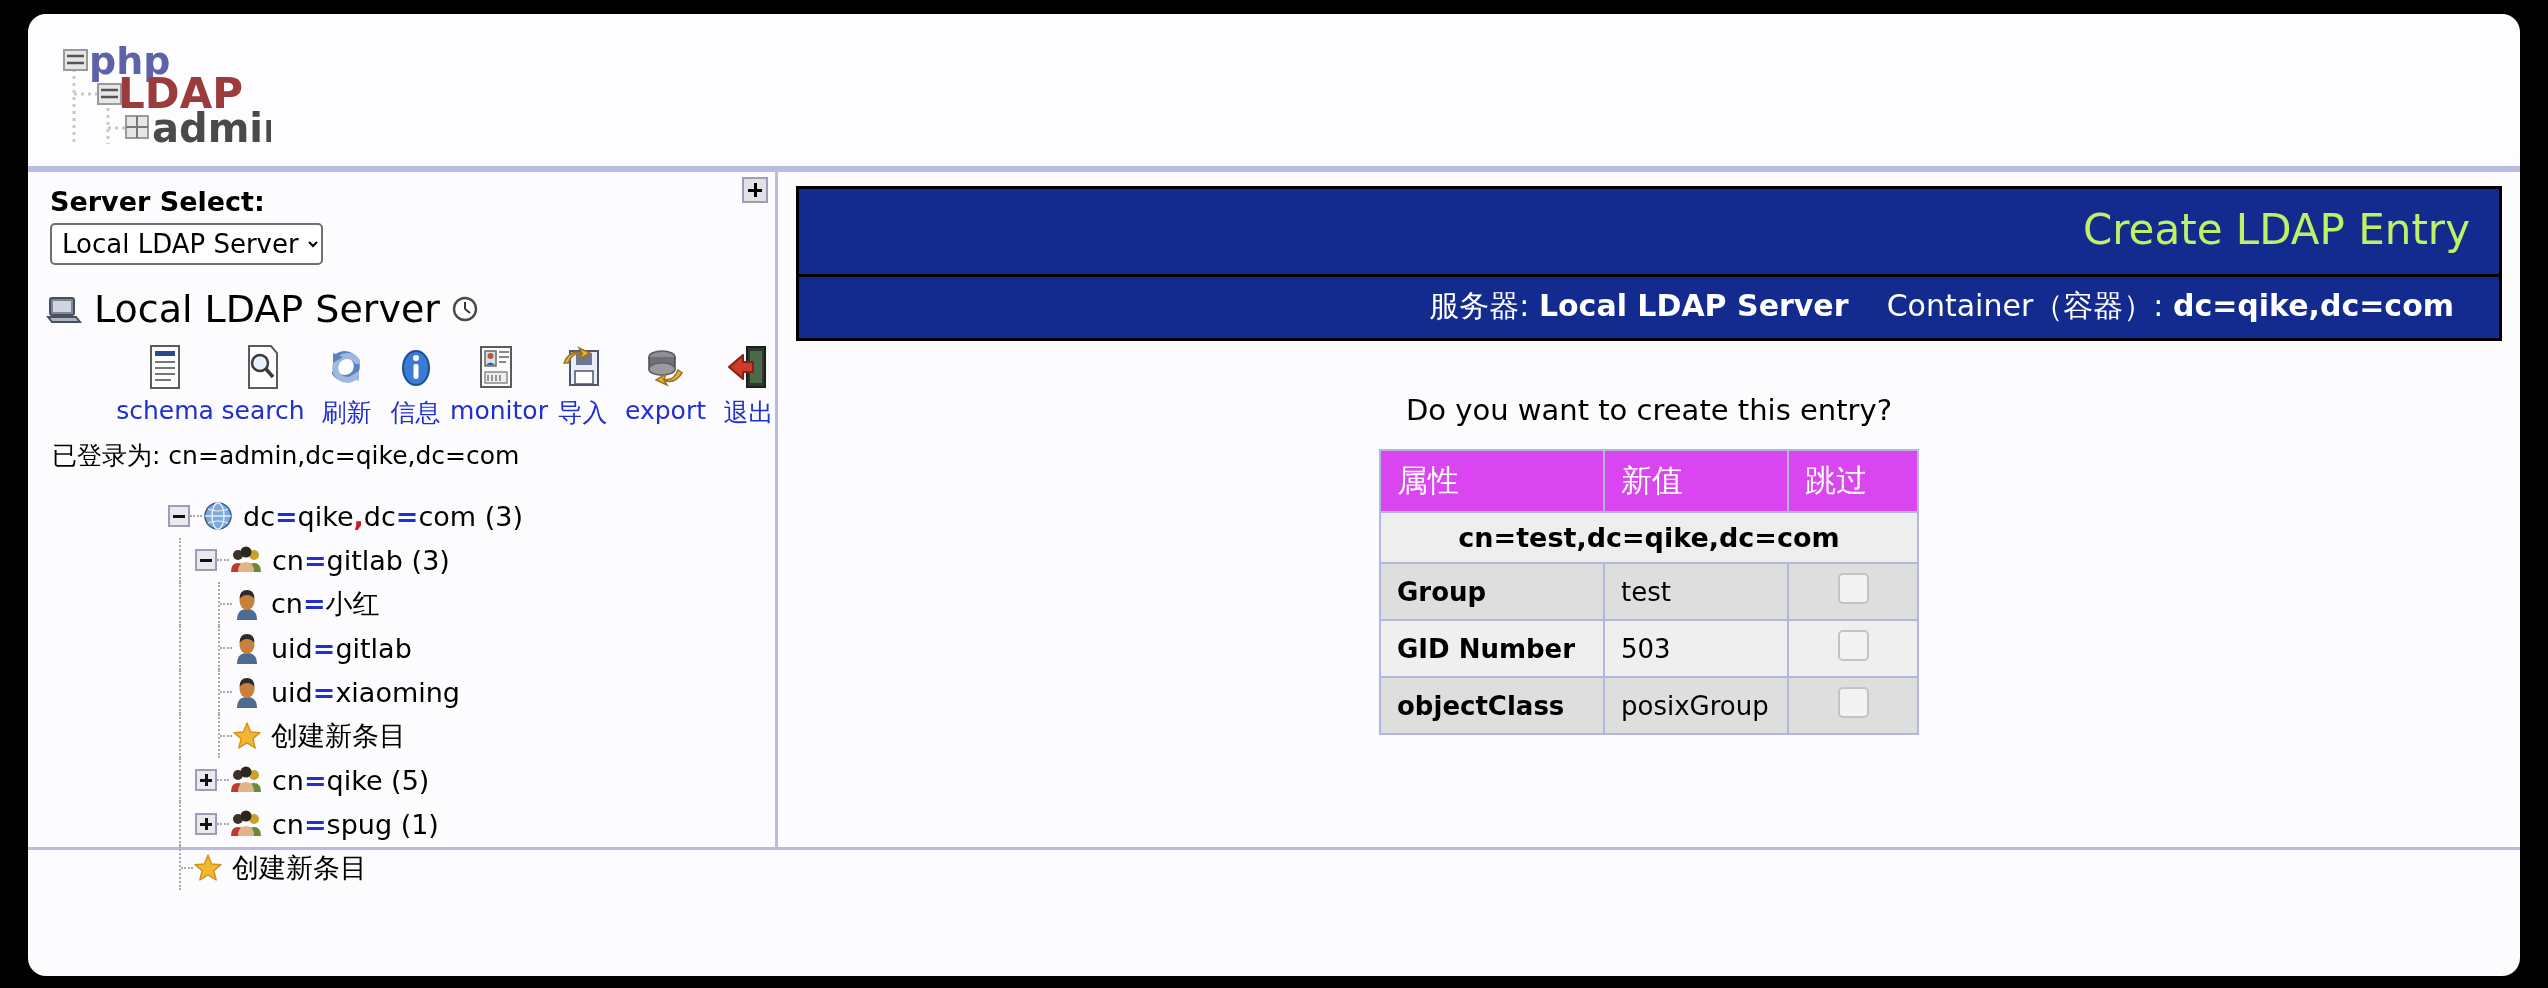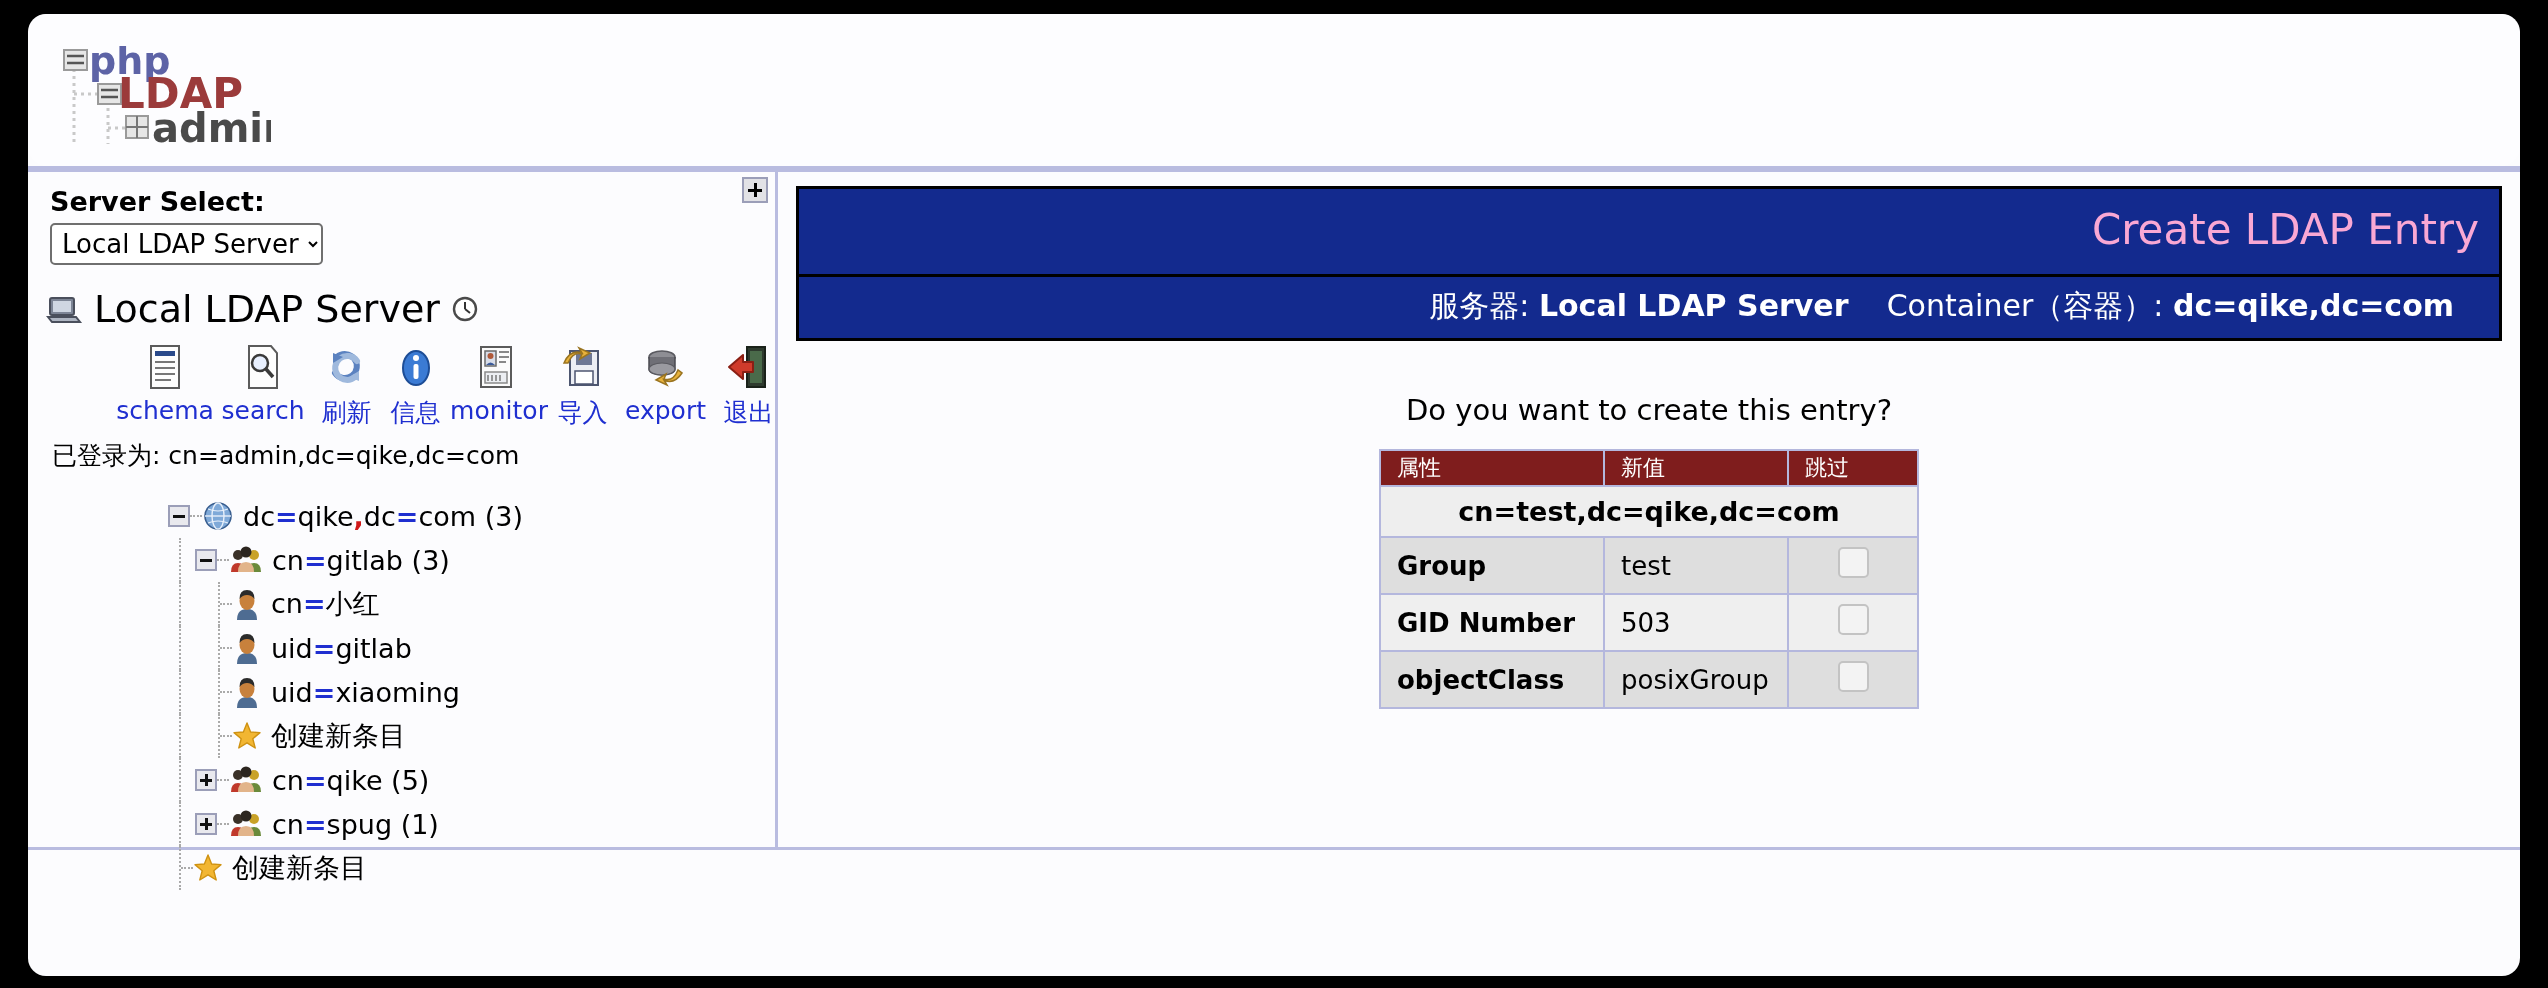--- a/index.html
+++ b/index.html
@@ -227,24 +227,24 @@
     position: relative;
     background: #fcfcfe;
     padding: 14px 18px 0 18px;
     box-sizing: border-box;
   }
   .panel-head {
     border: 3px solid #000;
     background: #132a8e;
   }
   .panel-title {
-    color: #f9a8d4;
+    color: #bef264;
     font-size: 42px;
     text-align: right;
-    padding: 16px 20px 20px 0;
+    padding: 16px 29px 20px 0;
     border-bottom: 3px solid #000;
   }
   .panel-sub {
     color: #ffffff;
     font-size: 30px;
     text-align: right;
     padding: 9px 45px 11px 0;
   }
   .panel-sub b { font-weight: bold; }
 
@@ -259,27 +259,27 @@
     display: flex;
     justify-content: center;
     margin-top: 22px;
   }
   table.attrs {
     border-collapse: collapse;
     font-size: 26px;
     border: 2px solid #b4b7dd;
   }
   table.attrs th {
-    background: #7f1d1d;
+    background: #d946ef;
     color: #fff;
     font-weight: normal;
     text-align: left;
-    padding: 2px 16px;
+    padding: 9px 16px;
     border: 2px solid #b4b7dd;
-    font-size: 22px;
+    font-size: 31px;
   }
   table.attrs td {
     padding: 9px 16px;
     border: 2px solid #b4b7dd;
     color: #000;
   }
   tr.dnrow td {
     background: #eeeeee;
     text-align: center;
     font-weight: bold;

